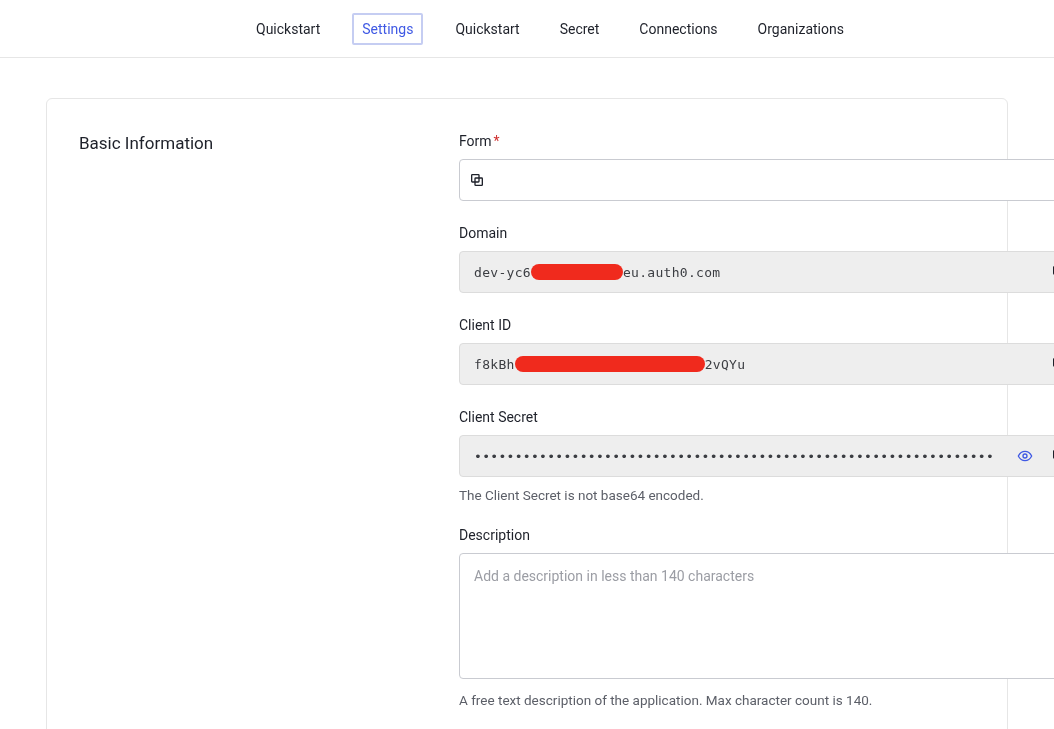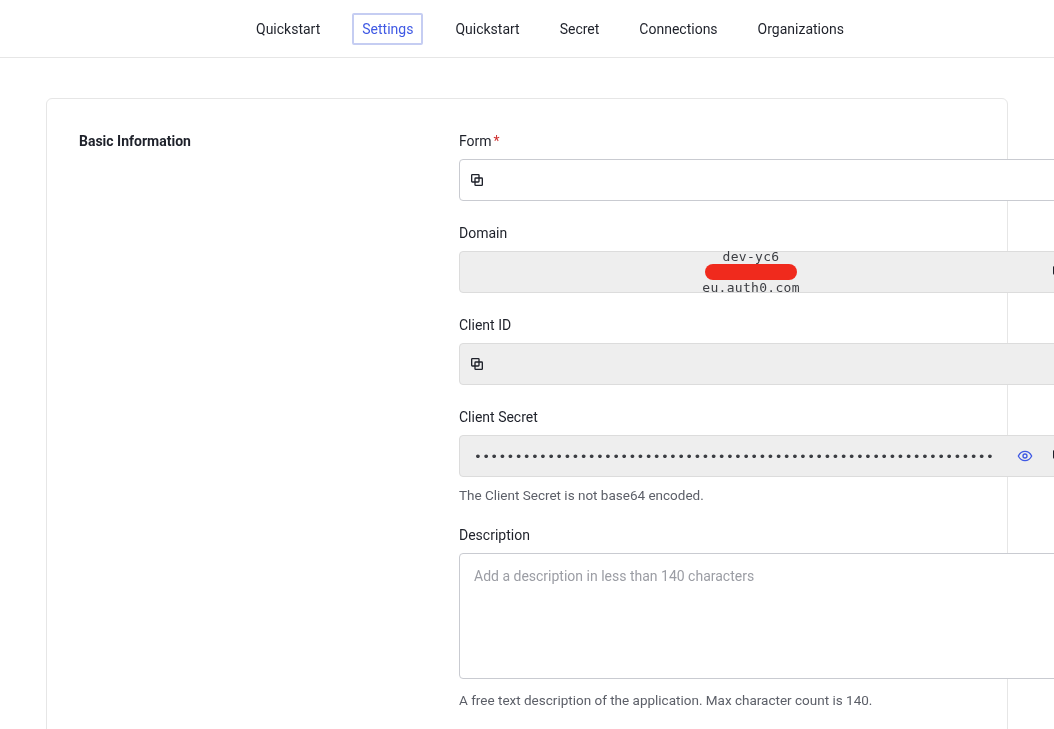--- a/index.html
+++ b/index.html
@@ -32,22 +32,22 @@
     }
     .panel {
       margin: 40px 46px 0 46px;
       border: 1px solid #e6e6e6;
       border-radius: 6px;
       padding: 34px 32px;
       display: flex;
     }
     .section-title-col { width: 380px; flex-shrink: 0; }
     .section-title {
-      font-size: 14px;
-      font-weight: 700;
+      font-size: 17px;
+      font-weight: 400;
       color: #1e212a;
     }
     .form-col { flex: 1; }
     .field-group { margin-bottom: 24px; }
     .field-group.tight { margin-bottom: 12px; }
     .label {
       display: block;
       font-size: 14px;
       color: #1e212a;
       margin-bottom: 10px;
@@ -76,21 +76,20 @@
       font-size: 14px;
       font-family: inherit;
       color: #1e212a;
     }
     .input-wrap.readonly input,
     .input-wrap .mono {
       font-family: ui-monospace, SFMono-Regular, Menlo, Consolas, monospace;
       letter-spacing: 0.3px;
       color: #3b3d42;
       font-size: 13px;
-      flex-direction: column;
     }
     .input-wrap .mono {
       flex: 1;
       padding: 0 14px;
       display: flex;
       align-items: center;
       overflow: hidden;
       white-space: nowrap;
     }
     .redact {
@@ -187,20 +186,25 @@
                 <rect x="9" y="9" width="11" height="11" rx="1"></rect>
                 <rect x="4" y="4" width="11" height="11" rx="1"></rect>
               </svg>
           </div>
         </div>
       </div>
 
       <div class="field-group">
         <label class="label">Client ID</label>
         <div class="input-wrap readonly">
+          <div class="mono">
+            <span>f8kBh</span>
+              <span class="redact w2"></span>
+              <span>2vQYu</span>
+          </div>
           <div class="icon-btn">
             <svg viewBox="0 0 24 24" fill="none" stroke="currentColor" stroke-width="2">
                 <rect x="9" y="9" width="11" height="11" rx="1"></rect>
                 <rect x="4" y="4" width="11" height="11" rx="1"></rect>
               </svg>
           </div>
         </div>
       </div>
 
       <div class="field-group">

